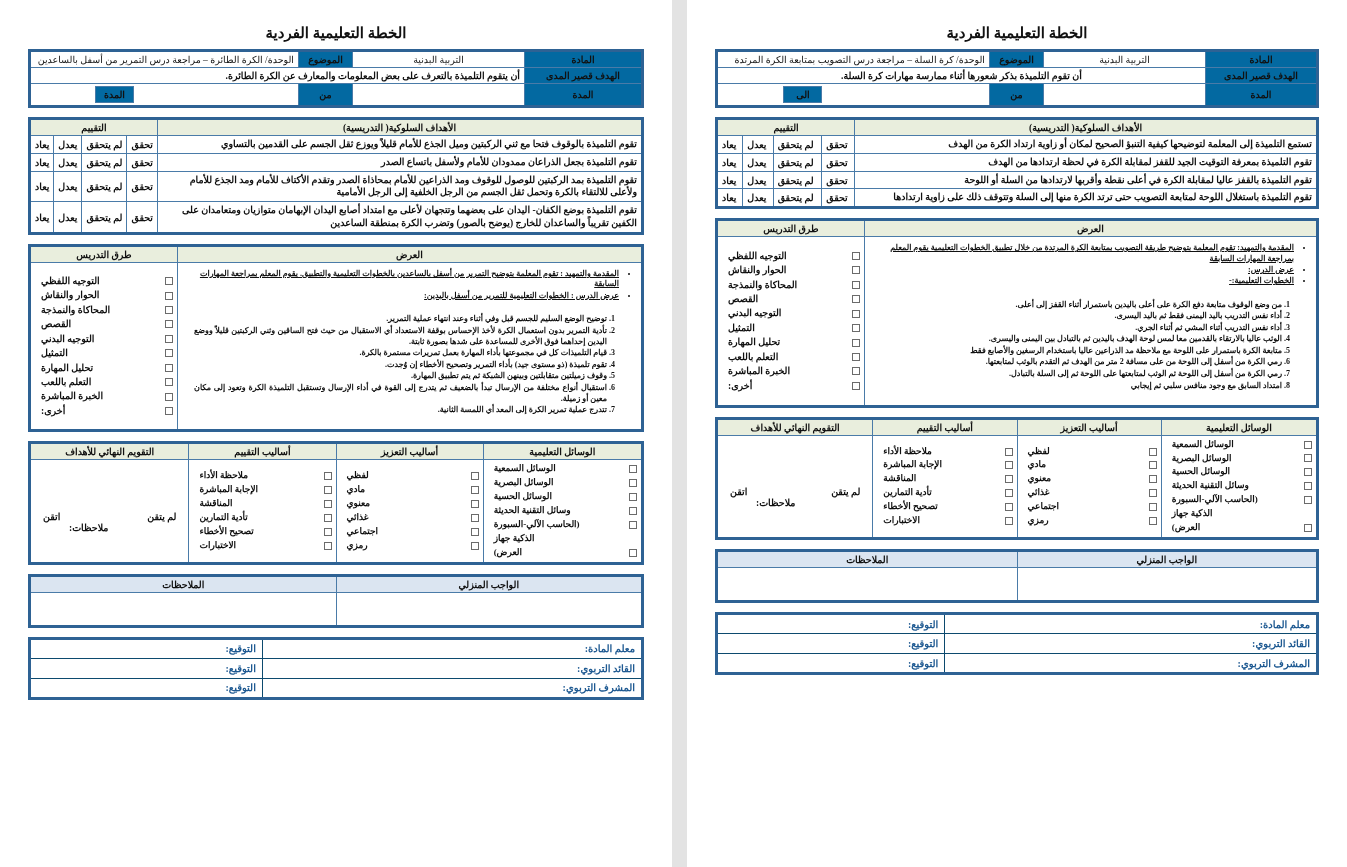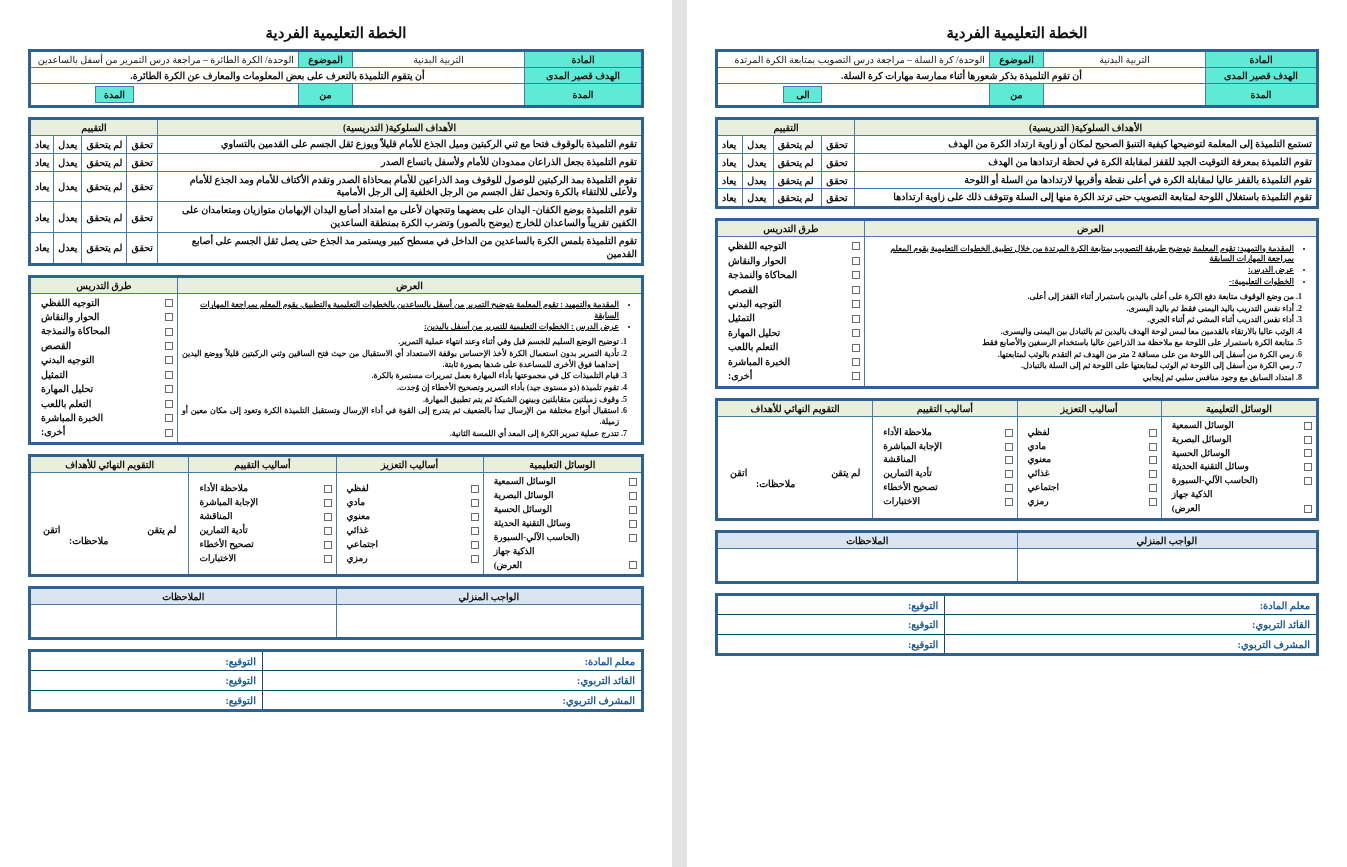--- a/index.html
+++ b/index.html
@@ -43,21 +43,21 @@
     background: #fff;
   }
   table.blk td, table.blk th {
     border: 1px solid #4a7ba8;
     padding: 2px 4px;
     vertical-align: middle;
     font-size: 9.5px;
     color: #111;
   }
   .lbl {
-    background: #5eead4;
+    background: #0369a1;
     color: #1f5a92;
     font-weight: bold;
     text-align: center;
     font-size: 10.5px;
     white-space: nowrap;
   }
   .hdr-green {
     background: #e9eedd;
     color: #1f5a92;
     font-weight: bold;
@@ -74,21 +74,21 @@
     text-align: left; font-size: 8.6px; font-weight: bold;
     color: #111; white-space: nowrap; padding: 1px 3px;
   }
   .empty-cell { height: 16px; }
 
   
   .pres-body { vertical-align: top; padding: 4px 6px; }
   ul.bullets { margin: 4px; padding: 0 14px 0 0; list-style: disc; }
   ul.bullets > li { font-size: 8px; font-weight: bold; margin-bottom: 1px; line-height: 1.3; }
   .u { text-decoration: underline; }
-  ol.steps { margin: 0; padding: 0 18px 0 0; }
+  ol.steps { margin: 12px; padding: 0 18px 0 0; }
   ol.steps > li {
     font-size: 8px; font-weight: bold; line-height: 1.38;
     text-align: justify; margin-bottom: 0.5px;
   }
   .methods-cell { vertical-align: top; width: 148px; padding: 5px 6px; }
   ul.methods { list-style: none; margin: 0; padding: 0; }
   ul.methods li {
     display: flex; align-items: center; justify-content: flex-start;
     font-size: 9.5px; font-weight: bold; line-height: 1.52; color: #111;
   }
@@ -132,21 +132,21 @@
     <table class="blk">
       <tbody>
           <tr>
         <td class="lbl" style="width:118px">المادة</td>
         <td class="cell-sm" style="width:172px">التربية البدنية</td>
         <td class="lbl" style="width:54px">الموضوع</td>
         <td class="cell-sm" style="text-align:right">الوحدة/ الكرة الطائرة – مراجعة درس التمرير من أسفل بالساعدين</td>
       </tr>
       <tr>
         <td class="lbl">الهدف قصير المدى</td>
-        <td class="cell-bold" colspan="3" style="text-align:center">أن يتقوم التلميذة بالتعرف على بعض المعلومات والمعارف عن الكرة الطائرة.</td>
+        <td class="cell-bold" colspan="3" style="text-align:right">أن يتقوم التلميذة بالتعرف على بعض المعلومات والمعارف عن الكرة الطائرة.</td>
       </tr>
       <tr>
         <td class="lbl">المدة</td>
         <td class="cell-sm empty-cell"></td>
         <td class="lbl">من</td>
         <td class="cell-sm">
           <table style="width:100%;border:0;border-collapse:collapse">
             <tbody>
                   <tr>
               <td style="border:0;width:62%"></td>
@@ -187,27 +187,20 @@
         <td class="cell-mark">يعدل</td>
         <td class="cell-mark">يعاد</td>
       </tr>
       <tr>
         <td class="cell-obj">تقوم التلميذة بوضع الكفان- اليدان على بعضهما وتتجهان لأعلى مع امتداد أصابع اليدان الإبهامان متوازيان ومتعامدان على الكفين تقريباً والساعدان للخارج (يوضح بالصور) وتضرب الكرة بمنطقة الساعدين</td>
         <td class="cell-mark">تحقق</td>
         <td class="cell-mark">لم يتحقق</td>
         <td class="cell-mark">يعدل</td>
         <td class="cell-mark">يعاد</td>
       </tr>
-      <tr>
-        <td class="cell-obj">تقوم التلميذة بلمس الكرة بالساعدين من الداخل في مسطح كبير ويستمر مد الجذع حتى يصل ثقل الجسم على أصابع القدمين</td>
-        <td class="cell-mark">تحقق</td>
-        <td class="cell-mark">لم يتحقق</td>
-        <td class="cell-mark">يعدل</td>
-        <td class="cell-mark">يعاد</td>
-      </tr>
     </tbody>
       </table>
 
     <table class="blk">
       <tbody>
           <tr>
         <th class="hdr-green">العرض</th>
         <th class="hdr-green" style="width:148px">طرق التدريس</th>
       </tr>
       <tr>

